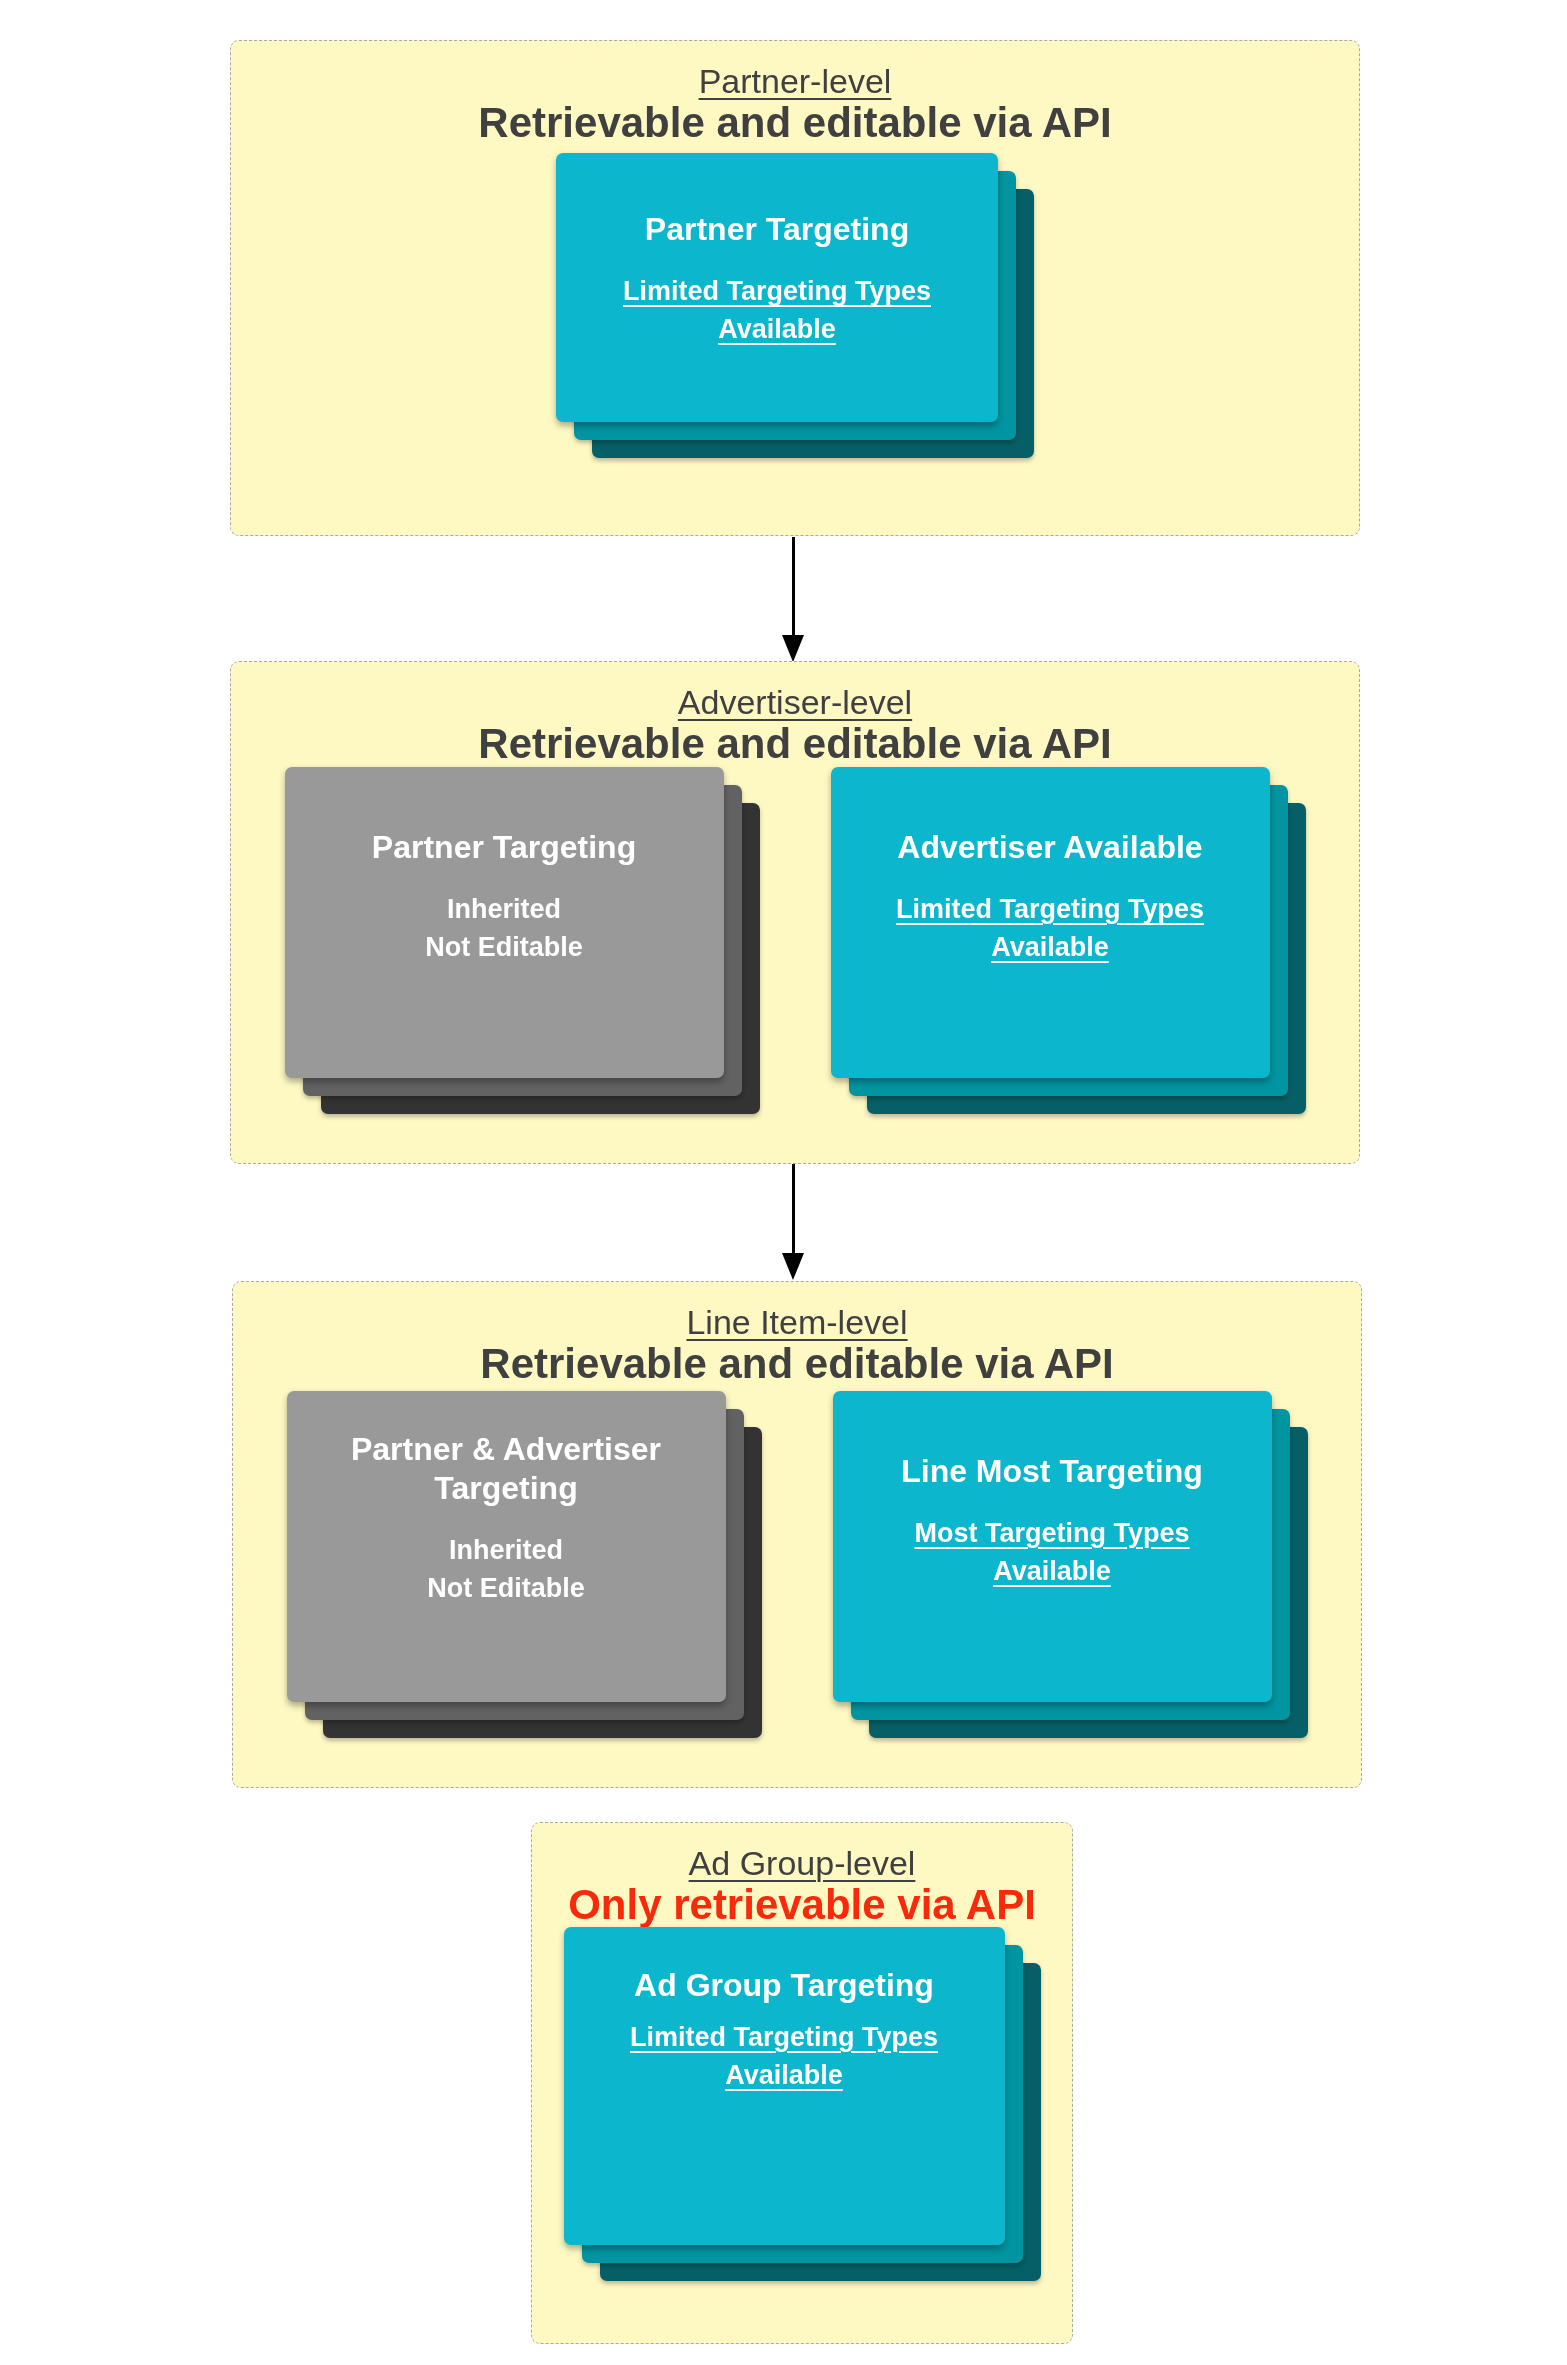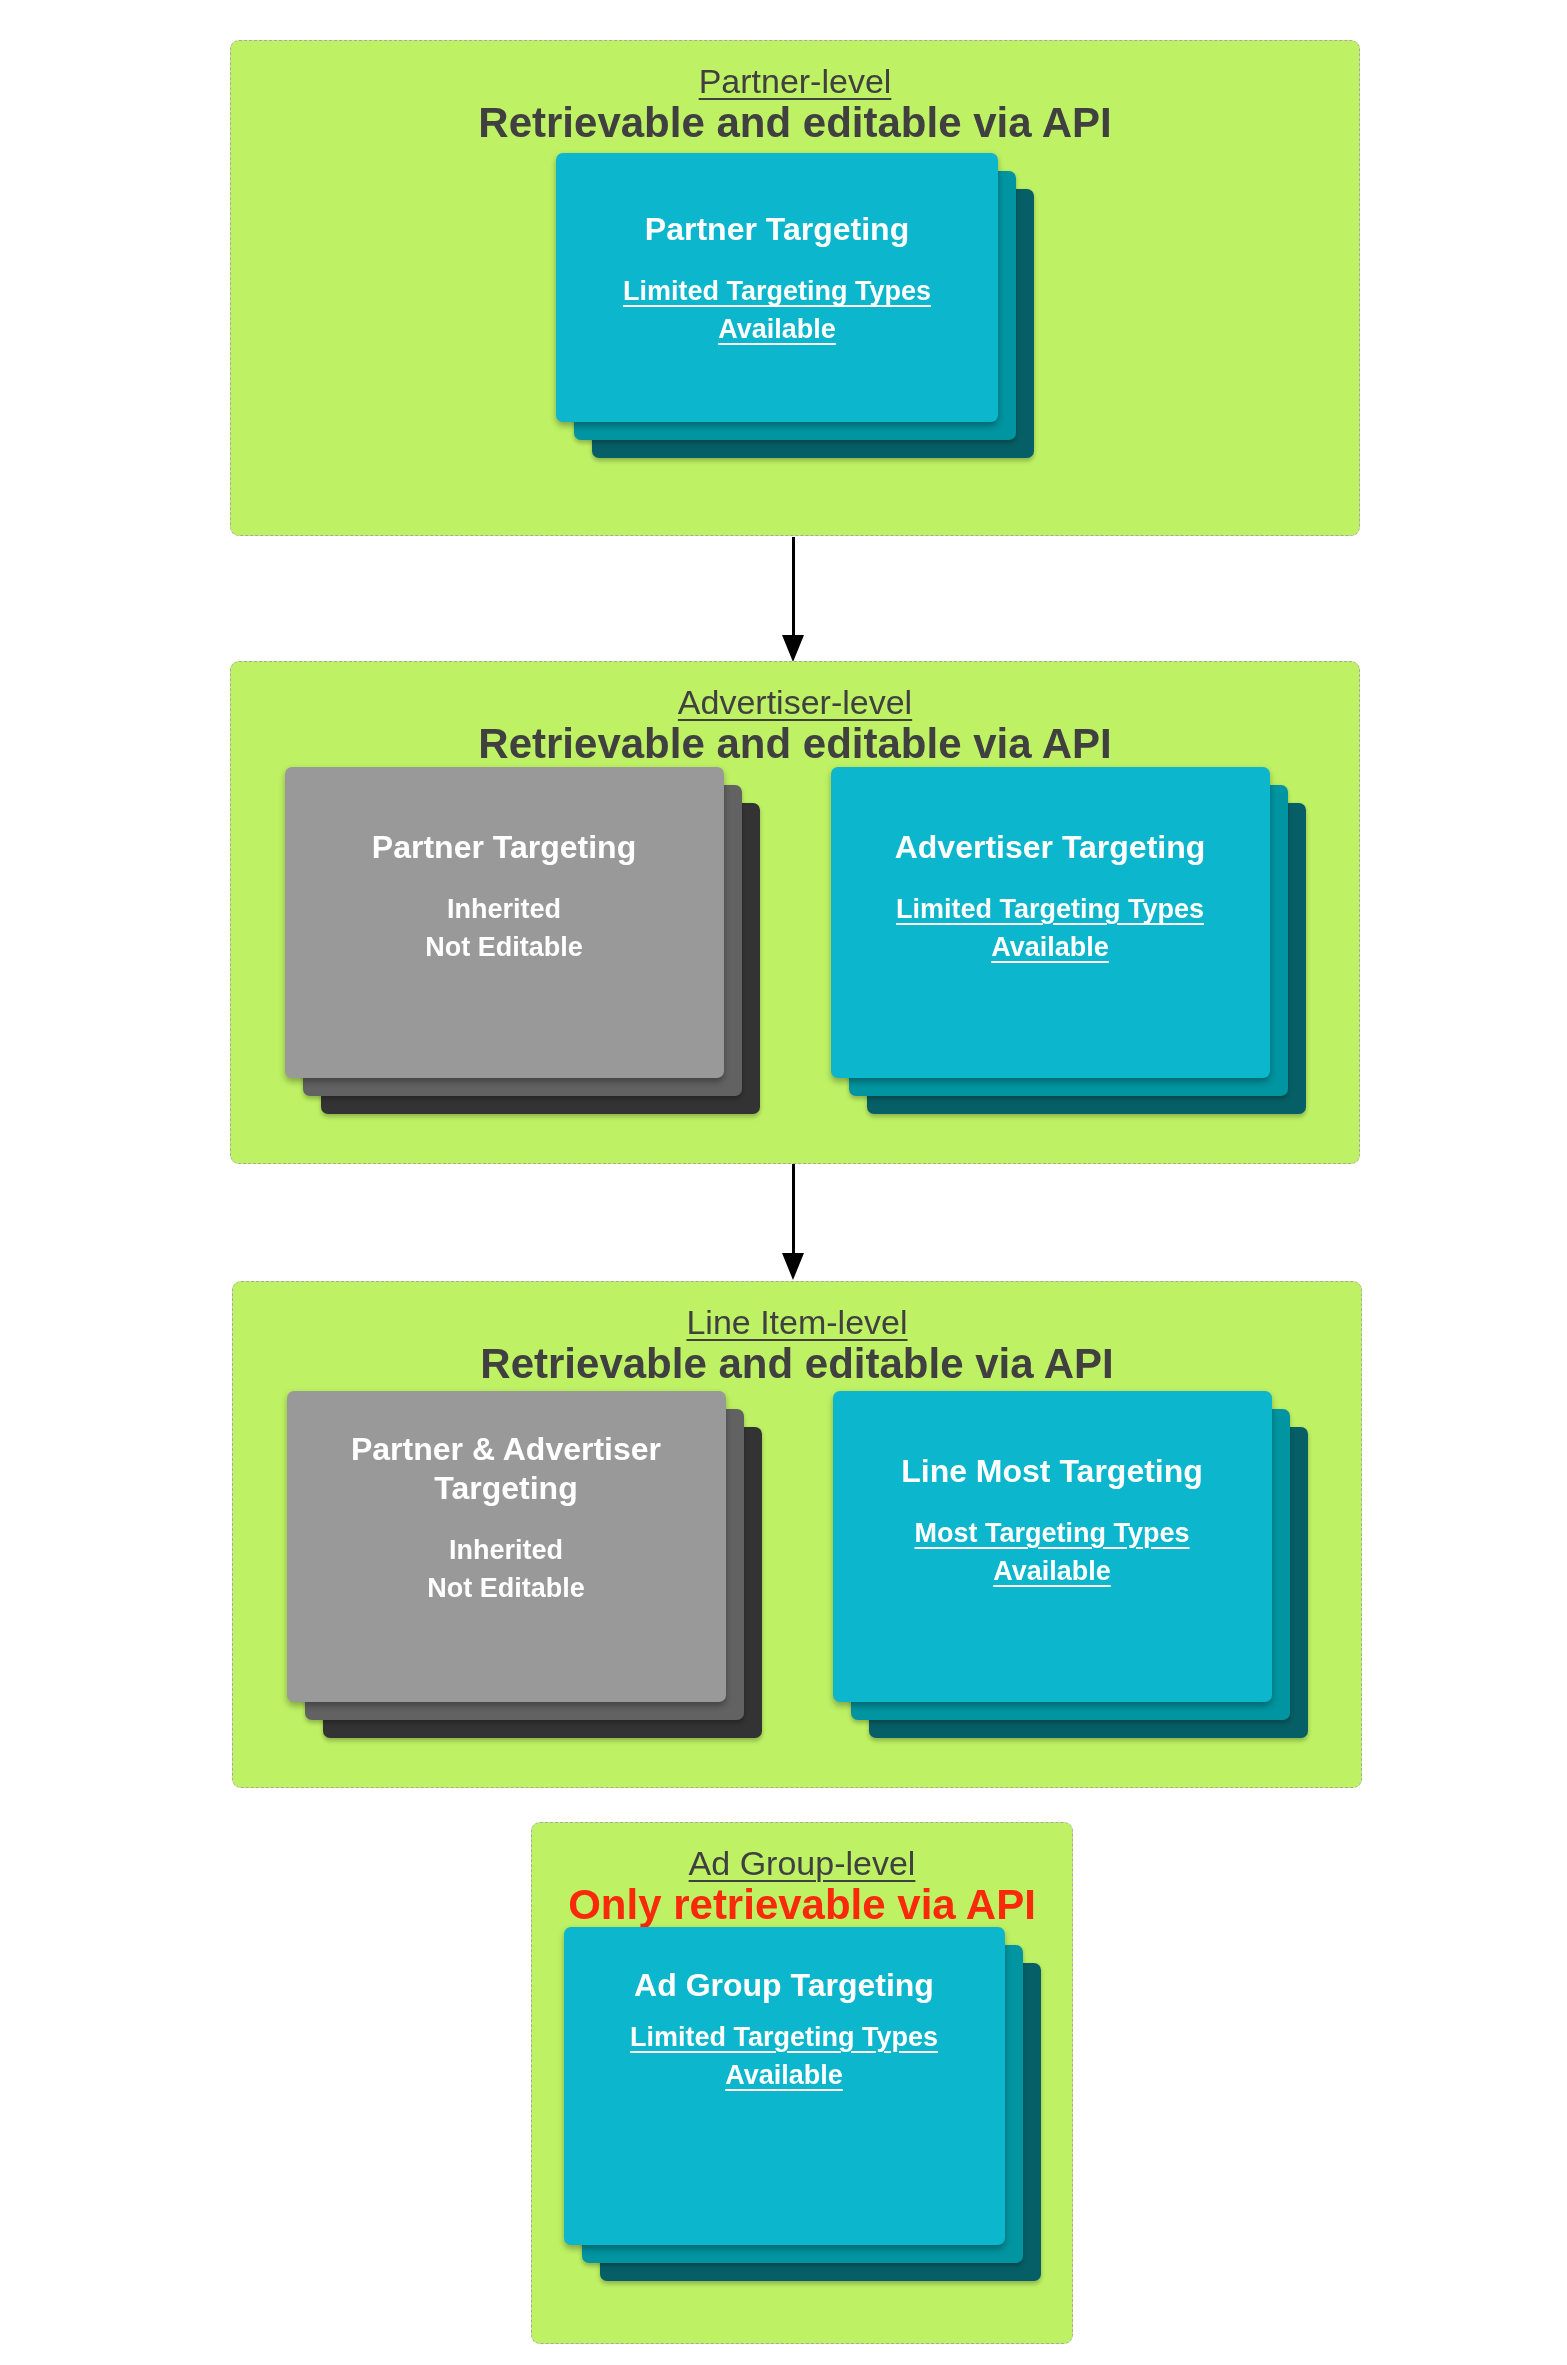--- a/index.html
+++ b/index.html
@@ -1,21 +1,21 @@
 <!DOCTYPE html>
 <html style="--cyan: #0CB6CC; --cyan-mid: #0095A0; --cyan-dark: #065F66; --gray: #999999; --gray-mid: #626262; --gray-dark: #333333; --ink: #404040; --red: #F9290B; --border: #A8A8A8; --arrow: #000000; --card-text: #FFFFFF;font-size:14.3px"><head>
 <meta charset="utf-8">
 <style>
   html,body{margin:0;padding:0;}
   body{
     width:1567px;height:2366px;position:relative;background:#ffffff;
     font-family:"Liberation Sans","DejaVu Sans",sans-serif;overflow:hidden;
   }
   .section{
-    position:absolute;box-sizing:border-box;background:#bef264;
+    position:absolute;box-sizing:border-box;background:#fef9c3;
     border:1.8px dashed var(--border,#A8A8A8);border-radius:9px;
   }
   .s1{left:230px;top:40px;width:1130px;height:496px;}
   .s2{left:230px;top:661px;width:1130px;height:503px;}
   .s3{left:232px;top:1281px;width:1130px;height:507px;}
   .s4{left:531px;top:1822px;width:542px;height:522px;}
 
   .sec-head{padding-top:19.6px;text-align:center;color:var(--ink,#404040);}
   .h-title{
     font-size:34px;line-height:41px;font-weight:400;
@@ -112,21 +112,21 @@
         <div class="card-sub">
           <span class="sub-line">Inherited</span>
           <span class="sub-line">Not Editable</span>
         </div>
       </div>
     </div>
     <div class="stack cyan sz-b">
       <div class="layer l3"></div>
       <div class="layer l2"></div>
       <div class="card">
-        <div class="card-title">Advertiser Targeting</div>
+        <div class="card-title">Advertiser Available</div>
         <div class="card-sub">
           <span class="sub-line">Limited Targeting Types</span>
           <span class="sub-line">Available</span>
         </div>
       </div>
     </div>
   </div>
 </div>
 
 <div class="flow-arrow a2"></div>

